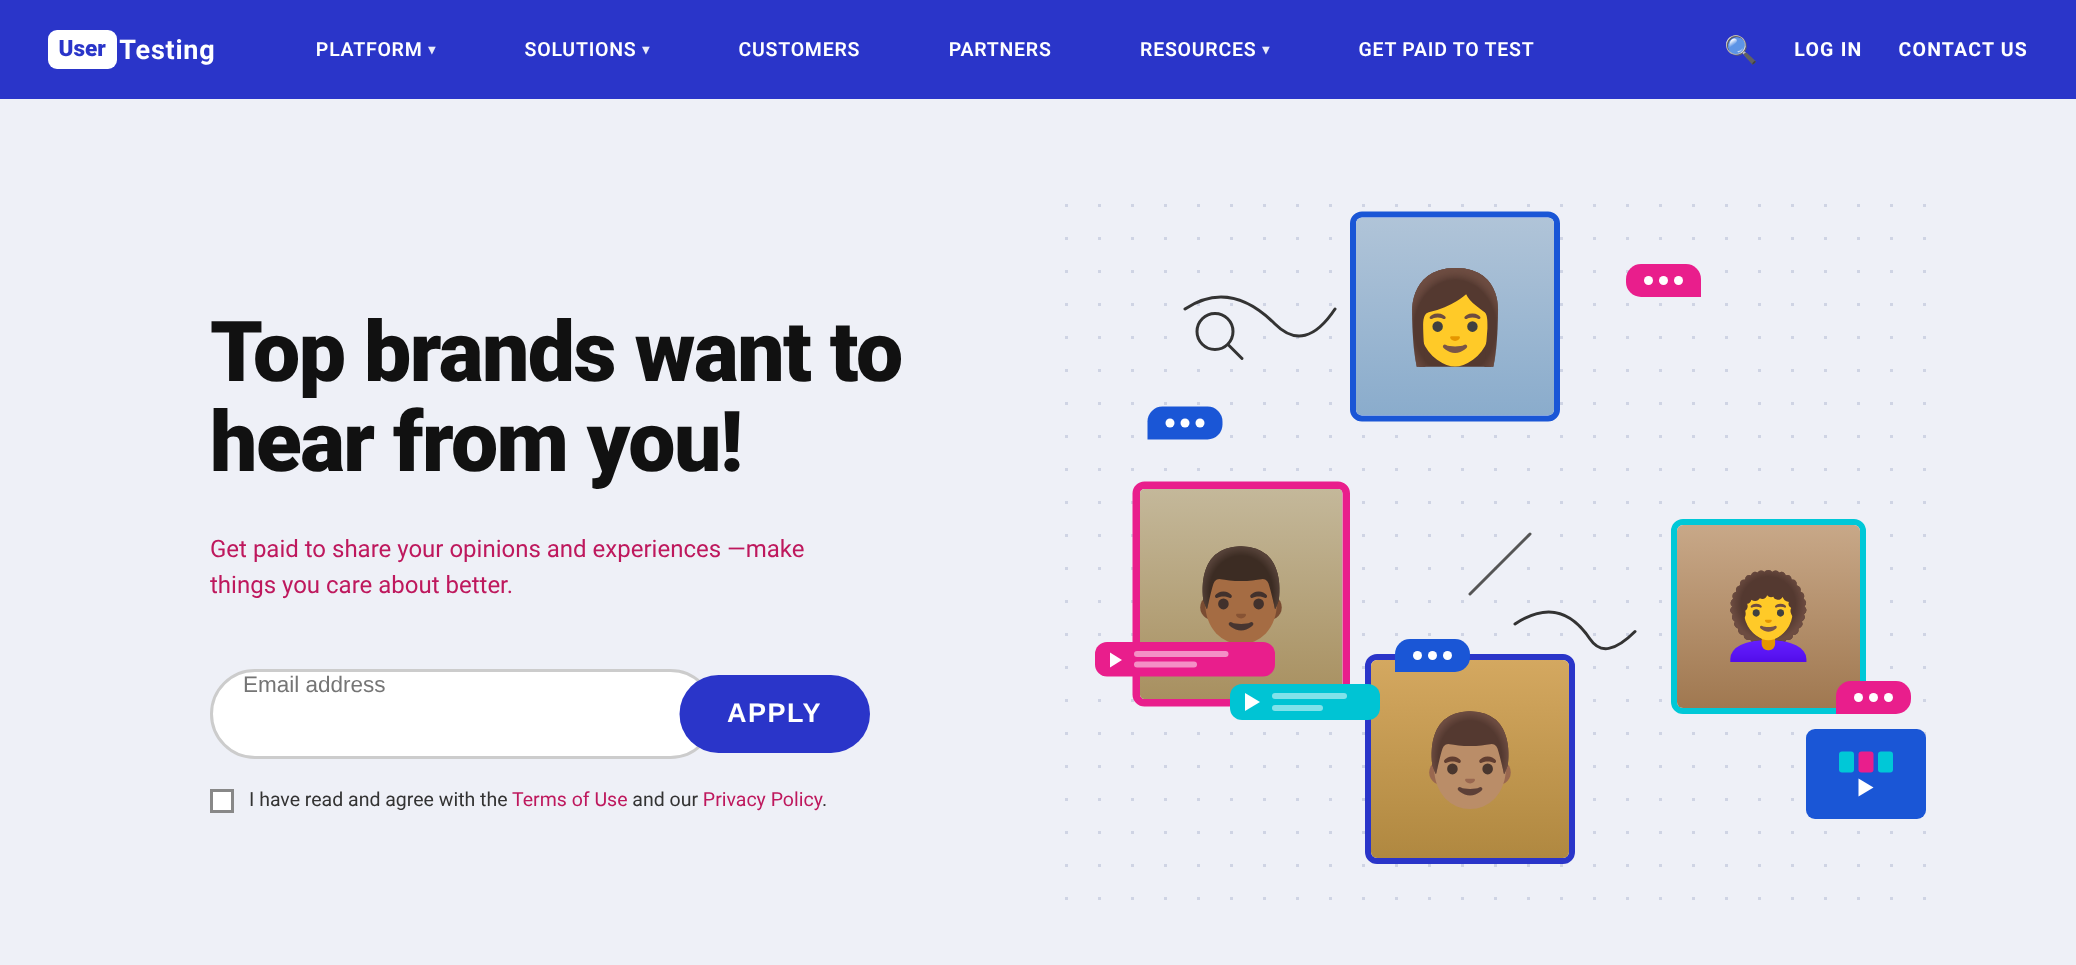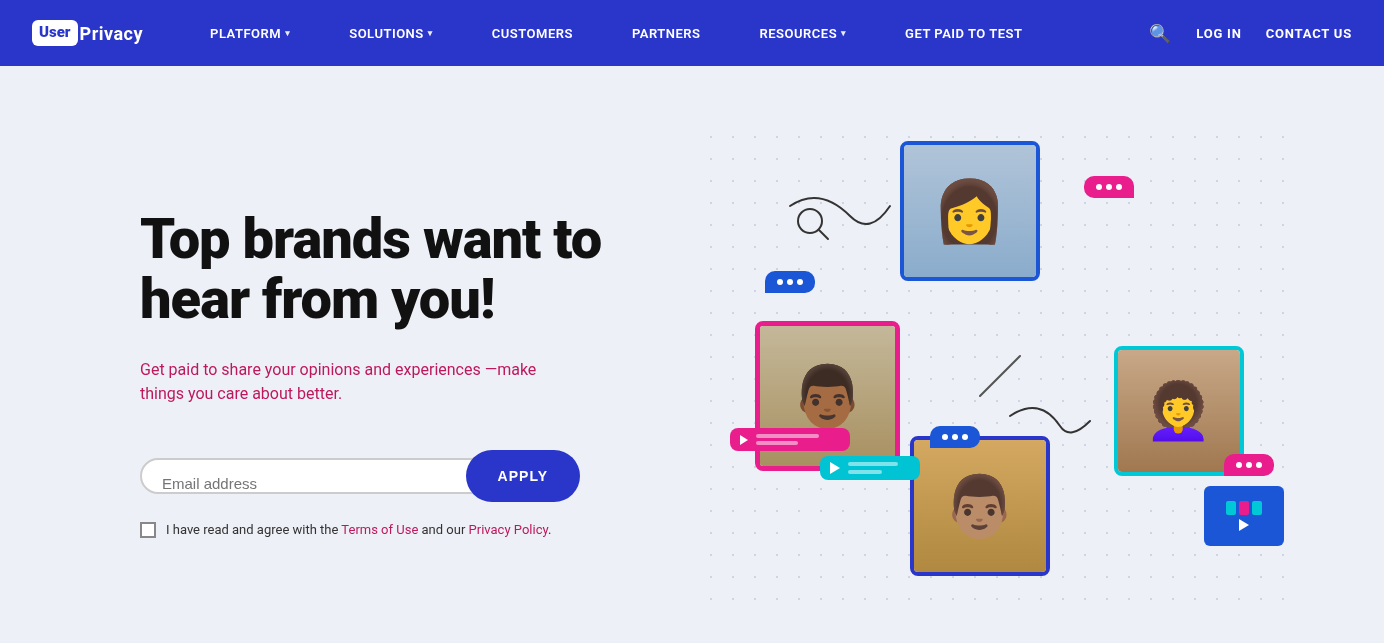--- a/index.html
+++ b/index.html
@@ -114,41 +114,41 @@
       align-items: center;
       margin-bottom: 18px;
       max-width: 440px;
     }
     .email-input-wrap {
       flex: 1;
       background: white;
       border: 2px solid #ccc;
       border-radius: 999px;
       display: flex;
-      align-items: flex-end;
+      align-items: flex-start;
       padding: 0 20px;
-      height: 36px;
+      height: 60px;
       margin-right: -24px;
     }
     .email-input-wrap input {
       border: none;
       outline: none;
       font-size: 15px;
       color: #999;
       background: transparent;
       width: 100%;
     }
     .apply-btn {
       background: #2a35c9;
       color: white;
       border: none;
       border-radius: 999px;
       padding: 0 32px;
       height: 52px;
-      font-size: 14px;
+      font-size: 18px;
       font-weight: 800;
       letter-spacing: 1px;
       text-transform: uppercase;
       cursor: pointer;
       flex-shrink: 0;
       z-index: 1;
     }
     .terms-row {
       display: flex;
       align-items: flex-start;
@@ -244,21 +244,21 @@
     .scribble {
       position: absolute;
     }
   </style>
 </head>
 <body>
 
 <nav>
   <div class="logo-wrap">
     <span class="logo-box">User</span>
-    <span class="logo-testing">Privacy</span>
+    <span class="logo-testing">Testing</span>
   </div>
   <div class="nav-links">
     <span class="nav-link">
       <span>PLATFORM</span>
       <span class="chevron">▾</span>
     </span>
     <span class="nav-link">
       <span>SOLUTIONS</span>
       <span class="chevron">▾</span>
     </span>

